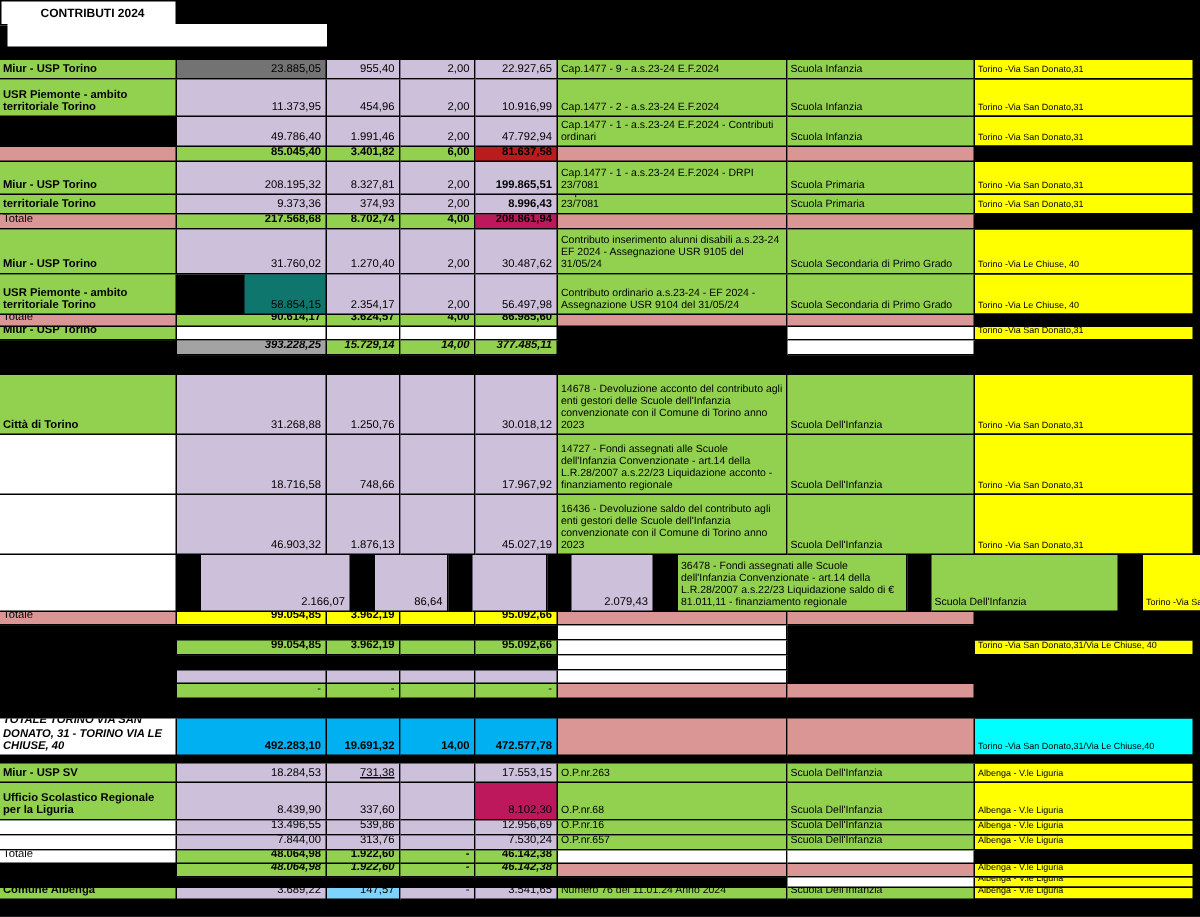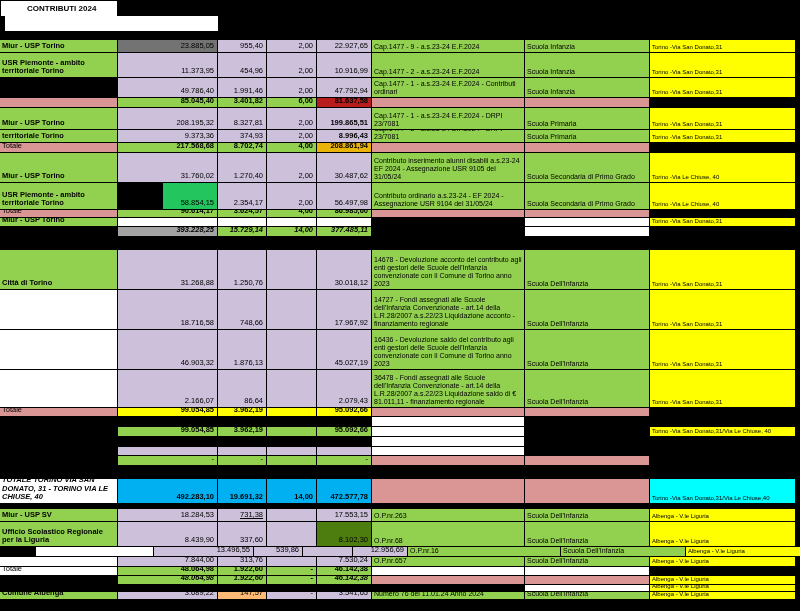--- a/index.html
+++ b/index.html
@@ -103,40 +103,40 @@
         <div class="cell bg-g school" style="background: rgb(146, 208, 80);">Scuola Primaria</div>
         <div class="cell bg-y loc">
           <div class="locbar" style="background: rgb(255, 255, 0);">Torino -Via San Donato,31</div>
         </div>
       </div>
       <div class="row" style="height: 10px;">
         <div class="cell bg-p lab" style="background: rgb(218, 150, 148);">Totale</div>
         <div class="cell bg-g num b" style="background: rgb(146, 208, 80);">217.568,68</div>
         <div class="cell bg-g num b" style="background: rgb(146, 208, 80);">8.702,74</div>
         <div class="cell bg-g num b" style="background: rgb(146, 208, 80);">4,00</div>
-        <div class="cell bg-g num b" style="background: #eab308;">208.861,94</div>
+        <div class="cell bg-g num b" style="background: #be185d;">208.861,94</div>
         <div class="cell bg-p desc" style="background: rgb(218, 150, 148);"></div>
         <div class="cell bg-p school" style="background: rgb(218, 150, 148);"></div>
         <div class="cell bg-k loc"></div>
       </div>
       <div class="row" style="height: 30px;">
         <div class="cell bg-g lab b" style="background: rgb(146, 208, 80);">Miur - USP Torino</div>
         <div class="cell bg-l num" style="background: rgb(204, 192, 218);">31.760,02</div>
         <div class="cell bg-l num" style="background: rgb(204, 192, 218);">1.270,40</div>
         <div class="cell bg-l num" style="background: rgb(204, 192, 218);">2,00</div>
         <div class="cell bg-l num" style="background: rgb(204, 192, 218);">30.487,62</div>
         <div class="cell bg-g desc" style="background: rgb(146, 208, 80);">Contributo inserimento alunni disabili a.s.23-24 EF 2024 - Assegnazione USR 9105 del 31/05/24</div>
         <div class="cell bg-g school" style="background: rgb(146, 208, 80);">Scuola Secondaria di Primo Grado</div>
         <div class="cell bg-y loc">
           <div class="locbar" style="background: rgb(255, 255, 0);">Torino -Via Le Chiuse, 40</div>
         </div>
       </div>
       <div class="row" style="height: 27px;">
         <div class="cell bg-g lab b" style="background: rgb(146, 208, 80);">USR Piemonte - ambito territoriale Torino</div>
-        <div class="cell bg-l num" style="background: #22c55e; margin-left: 45px;">58.854,15</div>
+        <div class="cell bg-l num" style="background: #0f766e; margin-left: 45px;">58.854,15</div>
         <div class="cell bg-l num" style="background: rgb(204, 192, 218);">2.354,17</div>
         <div class="cell bg-l num" style="background: rgb(204, 192, 218);">2,00</div>
         <div class="cell bg-l num" style="background: rgb(204, 192, 218);">56.497,98</div>
         <div class="cell bg-g desc" style="background: rgb(146, 208, 80);">Contributo ordinario a.s.23-24 - EF 2024 - Assegnazione USR 9104 del 31/05/24</div>
         <div class="cell bg-g school" style="background: rgb(146, 208, 80);">Scuola Secondaria di Primo Grado</div>
         <div class="cell bg-y loc">
           <div class="locbar" style="background: rgb(255, 255, 0);">Torino -Via Le Chiuse, 40</div>
         </div>
       </div>
       <div class="row" style="height: 8px;">
@@ -210,21 +210,21 @@
         <div class="cell bg-l num" style="background: rgb(204, 192, 218);">46.903,32</div>
         <div class="cell bg-l num" style="background: rgb(204, 192, 218);">1.876,13</div>
         <div class="cell bg-l num" style="background: rgb(204, 192, 218);"></div>
         <div class="cell bg-l num" style="background: rgb(204, 192, 218);">45.027,19</div>
         <div class="cell bg-g desc" style="background: rgb(146, 208, 80);">16436 - Devoluzione saldo del contributo agli enti gestori delle Scuole dell'Infanzia convenzionate con il Comune di Torino anno 2023</div>
         <div class="cell bg-g school" style="background: rgb(146, 208, 80);">Scuola Dell'Infanzia</div>
         <div class="cell bg-y loc">
           <div class="locbar" style="background: rgb(255, 255, 0);">Torino -Via San Donato,31</div>
         </div>
       </div>
-      <div class="row" style="height: 38px;">
+      <div class="row" style="height: 38px; gap: 16px;">
         <div class="cell bg-w lab" style="background: rgb(255, 255, 255);"></div>
         <div class="cell bg-l num" style="background: rgb(204, 192, 218);">2.166,07</div>
         <div class="cell bg-l num" style="background: rgb(204, 192, 218);">86,64</div>
         <div class="cell bg-l num" style="background: rgb(204, 192, 218);"></div>
         <div class="cell bg-l num" style="background: rgb(204, 192, 218);">2.079,43</div>
         <div class="cell bg-g desc" style="background: rgb(146, 208, 80);">36478 - Fondi assegnati alle Scuole dell'Infanzia Convenzionate - art.14 della L.R.28/2007 a.s.22/23 Liquidazione saldo di € 81.011,11 - finanziamento regionale</div>
         <div class="cell bg-g school" style="background: rgb(146, 208, 80);">Scuola Dell'Infanzia</div>
         <div class="cell bg-y loc">
           <div class="locbar" style="background: rgb(255, 255, 0);">Torino -Via San Donato,31</div>
         </div>
@@ -333,28 +333,28 @@
         <div class="cell bg-g school" style="background: rgb(146, 208, 80);">Scuola Dell'Infanzia</div>
         <div class="cell bg-y loc">
           <div class="locbar" style="background: rgb(255, 255, 0);">Albenga - V.le Liguria</div>
         </div>
       </div>
       <div class="row" style="height: 25px;">
         <div class="cell bg-g lab b" style="background: rgb(146, 208, 80);">Ufficio Scolastico Regionale per la Liguria</div>
         <div class="cell bg-l num" style="background: rgb(204, 192, 218);">8.439,90</div>
         <div class="cell bg-l num" style="background: rgb(204, 192, 218);">337,60</div>
         <div class="cell bg-l num" style="background: rgb(204, 192, 218);"></div>
-        <div class="cell bg-l num" style="background: #4d7c0f;">8.102,30</div>
+        <div class="cell bg-l num" style="background: #be185d;">8.102,30</div>
         <div class="cell bg-g desc" style="background: rgb(146, 208, 80);">O.P.nr.68</div>
         <div class="cell bg-g school" style="background: rgb(146, 208, 80);">Scuola Dell'Infanzia</div>
         <div class="cell bg-y loc">
           <div class="locbar" style="background: rgb(255, 255, 0);">Albenga - V.le Liguria</div>
         </div>
       </div>
-      <div class="row" style="height: 10px; padding-left: 36px;">
+      <div class="row" style="height: 10px;">
         <div class="cell bg-w lab" style="background: rgb(255, 255, 255);"></div>
         <div class="cell bg-l num" style="background: rgb(204, 192, 218);">13.496,55</div>
         <div class="cell bg-l num" style="background: rgb(204, 192, 218);">539,86</div>
         <div class="cell bg-l num" style="background: rgb(204, 192, 218);"></div>
         <div class="cell bg-l num" style="background: rgb(204, 192, 218);">12.956,69</div>
         <div class="cell bg-g desc" style="background: rgb(146, 208, 80);">O.P.nr.16</div>
         <div class="cell bg-g school" style="background: rgb(146, 208, 80);">Scuola Dell'Infanzia</div>
         <div class="cell bg-y loc">
           <div class="locbar" style="background: rgb(255, 255, 0);">Albenga - V.le Liguria</div>
         </div>
@@ -401,21 +401,21 @@
         <div class="cell bg-k num" style="background: rgb(0, 0, 0);"></div>
         <div class="cell bg-k desc" style="background: rgb(0, 0, 0);"></div>
         <div class="cell bg-w school" style="background: rgb(255, 255, 255);"></div>
         <div class="cell bg-y loc">
           <div class="locbar" style="background: rgb(255, 255, 0);">Albenga - V.le Liguria</div>
         </div>
       </div>
       <div class="row" style="height: 8px;">
         <div class="cell bg-g lab b" style="background: rgb(146, 208, 80);">Comune Albenga</div>
         <div class="cell bg-l num" style="background: rgb(204, 192, 218);">3.689,22</div>
-        <div class="cell bg-l num" style="background: #fdba74;">147,57</div>
+        <div class="cell bg-l num" style="background: #7dd3fc;">147,57</div>
         <div class="cell bg-l num" style="background: rgb(204, 192, 218);">-</div>
         <div class="cell bg-l num" style="background: rgb(204, 192, 218);">3.541,65</div>
         <div class="cell bg-g desc" style="background: rgb(146, 208, 80);">Numero 76 del 11.01.24 Anno 2024</div>
         <div class="cell bg-g school" style="background: rgb(146, 208, 80);">Scuola Dell'Infanzia</div>
         <div class="cell bg-y loc">
           <div class="locbar" style="background: rgb(255, 255, 0);">Albenga - V.le Liguria</div>
         </div>
       </div>
     </div>
 </div>

